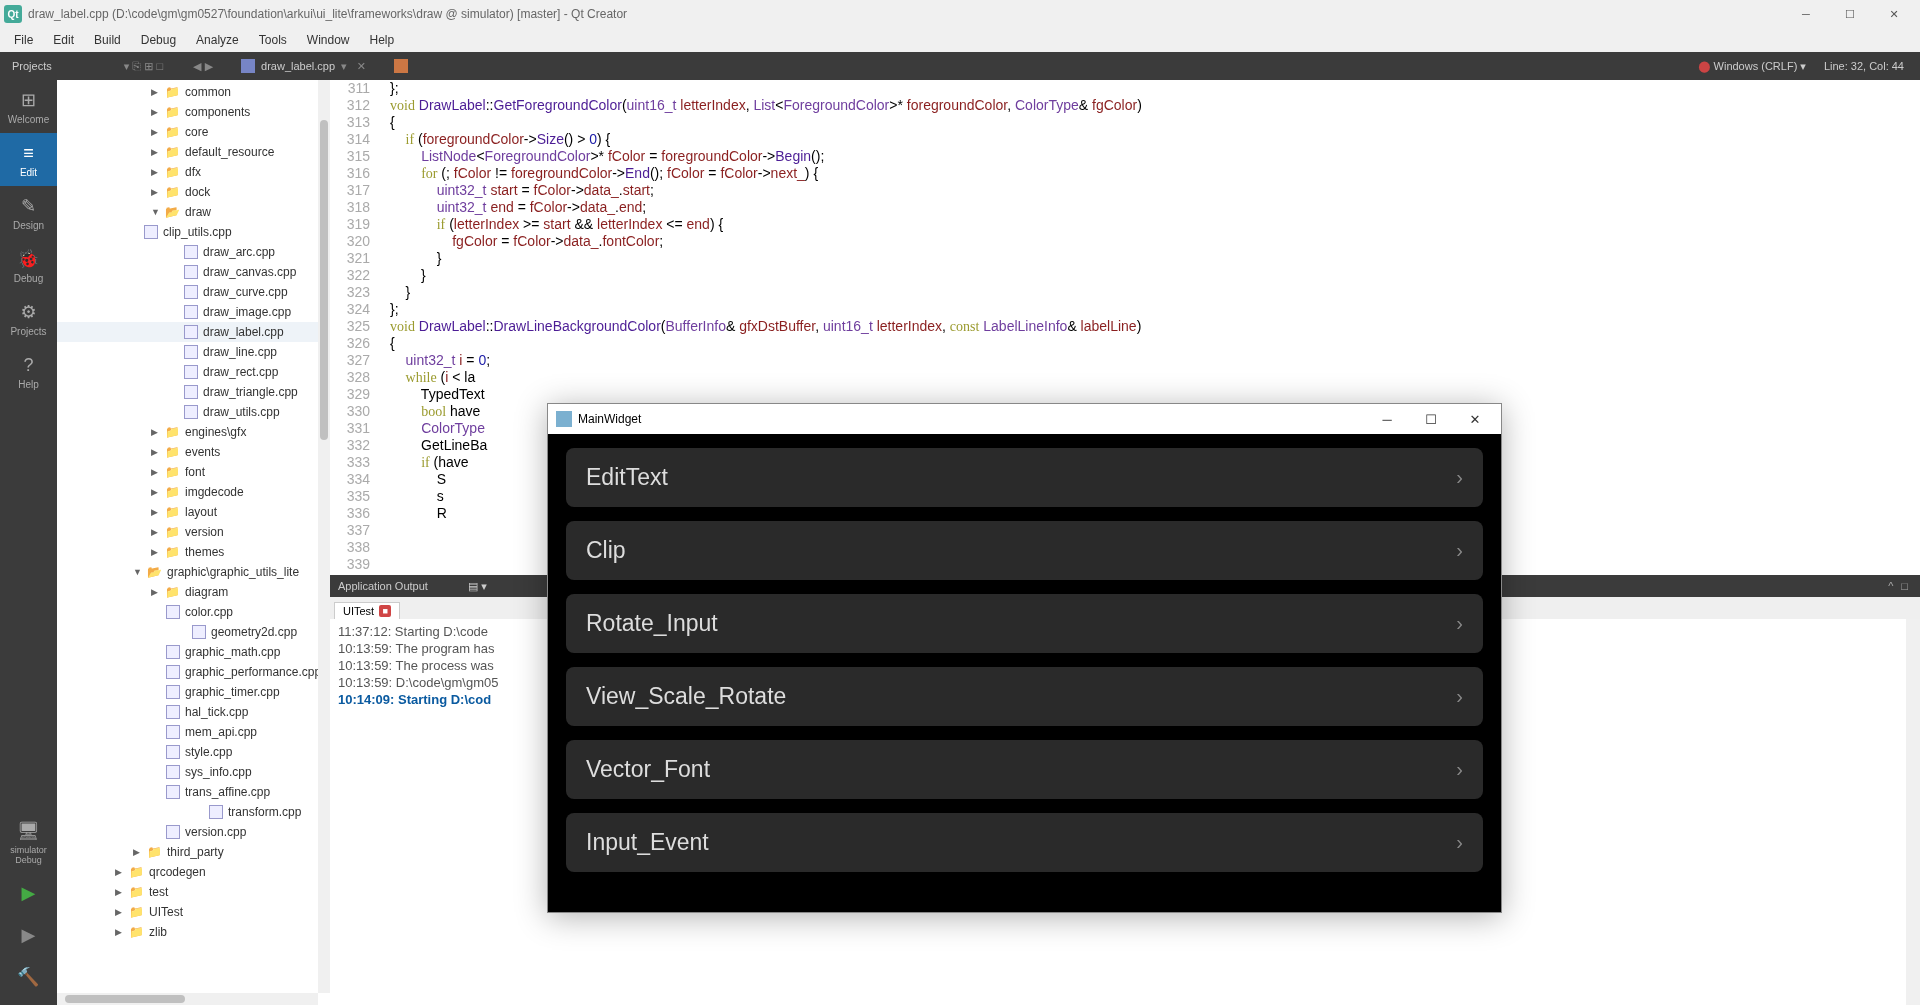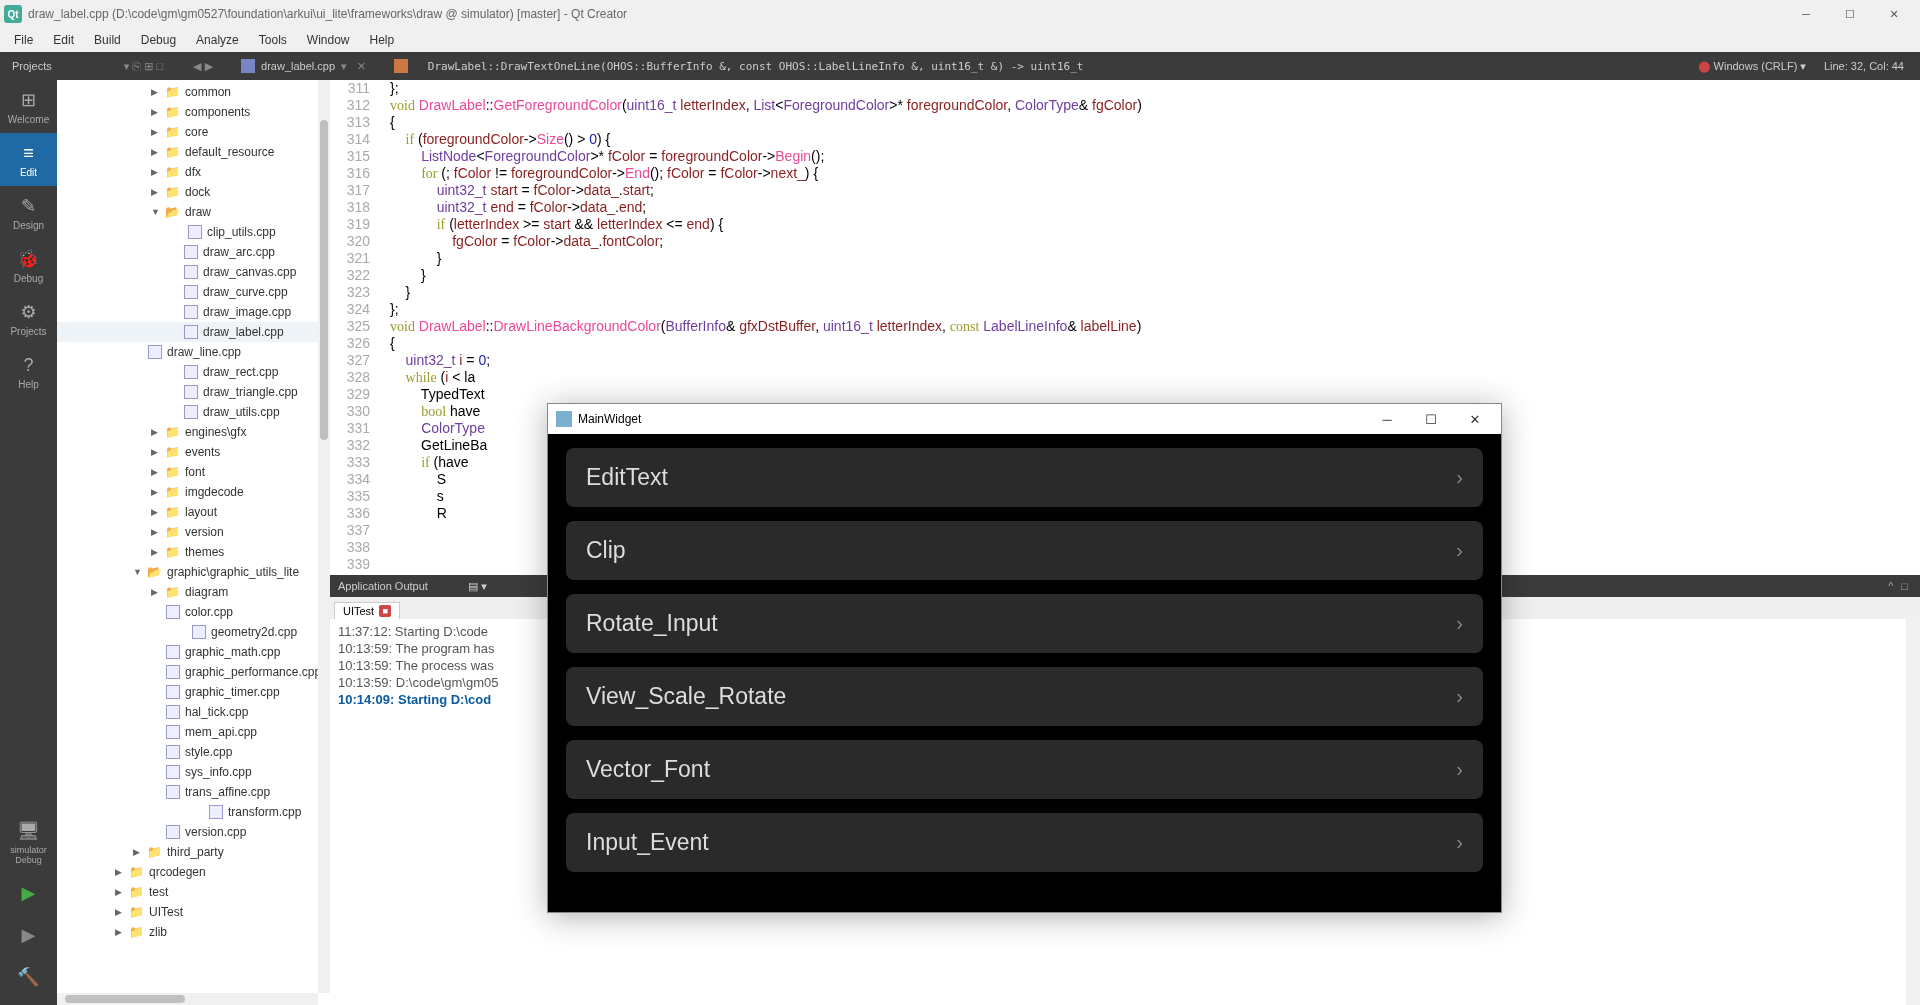--- a/index.html
+++ b/index.html
@@ -40,21 +40,21 @@
 .tree .scrollbar-h { position:absolute; bottom:0; left:0; right:12px; height:12px; background:#f0f0f0; }
 .tree .sb-thumb { position:absolute; left:8px; top:2px; width:120px; height:8px; background:#c0c0c0; border-radius:4px; }
 .tree .scrollbar-v { position:absolute; right:0; top:0; bottom:12px; width:12px; background:#f0f0f0; }
 .tree .sbv-thumb { position:absolute; left:2px; top:40px; width:8px; height:320px; background:#c0c0c0; border-radius:4px; }
 
 
 .editor { position:absolute; left:330px; top:80px; right:0; height:495px; background:#fff; overflow:hidden; font-family:Consolas,monospace; font-size:14px; }
 .gutter { position:absolute; left:0; top:0; width:52px; height:100%; text-align:right; color:#aaa; padding-right:12px; line-height:17px; }
 .code { position:absolute; left:60px; top:0; right:0; height:100%; line-height:17px; white-space:pre; }
 .kw { color:#9b9b2f;font-family:Liberation Serif, serif; }
-.fn { color:#ec4899; }
+.fn { color:#4c1d95; }
 .ty { color:#6f3e9e; }
 .var { color:#8a1f1f; }
 .num { color:#1a1aa6; }
 
 
 .output-hdr { position:absolute; left:330px; top:575px; right:0; height:22px; background:#3b3b3b; color:#ccc; font-size:11px; display:flex; align-items:center; padding:0 8px; }
 .output-hdr .spacer { flex:1; }
 .output-hdr .hbtn { padding:0 4px; color:#aaa; }
 .output-tabs { position:absolute; left:330px; top:597px; right:0; height:22px; background:#efefef; display:flex; align-items:flex-end; font-size:11px; padding-left:4px; }
 .out-tab { background:#fff; border:1px solid #ccc; border-bottom:none; padding:2px 8px; display:flex; align-items:center; gap:5px; }
@@ -102,21 +102,20 @@
   <div class="projlbl">Projects</div>
   <span style="margin-left:60px;color:#888">▾ ⎘ ⊞ □</span>
   <span style="margin-left:30px;color:#888">◀ ▶</span>
   <div class="tabfile" style="margin-left:18px">
     <span style="width:14px;height:14px;background:#7785c5;display:inline-block"></span>
     <span>draw_label.cpp</span>
     <span style="color:#888">▾</span>
     <span style="color:#888;margin-left:4px">✕</span>
   </div>
   <span style="width:14px;height:14px;background:#c74;display:inline-block;margin-left:18px"></span>
-  <span class="breadcrumb">DrawLabel::DrawTextOneLine(OHOS::BufferInfo &amp;, const OHOS::LabelLineInfo &amp;, uint16_t &amp;) -&gt; uint16_t</span>
   <div class="right">
     <span><span style="color:#c44">⬤</span> <span>Windows (CRLF)</span> ▾</span>
     <span>Line: 32, Col: 44</span>
   </div>
 </div>
 
 <div class="sidebar-icons" id="sidebar">
   <div class="side-item">
       <div class="ico">⊞</div>
       <span>Welcome</span>
@@ -189,21 +188,21 @@
       <div class="tree-row" style="padding-left: 94px;">
         <span class="arrow">▶</span>
         <span class="fico folder">📁</span>
         <span>dock</span>
       </div>
       <div class="tree-row" style="padding-left: 94px;">
         <span class="arrow">▼</span>
         <span class="fico folder">📂</span>
         <span>draw</span>
       </div>
-      <div class="tree-row" style="padding-left: 116px;">
+      <div class="tree-row" style="padding-left: 72px;">
         <span class="arrow"></span>
         <span class="fico">
           <span style="width:14px;height:14px;background:#eef;border:1px solid #99c;display:inline-block"></span>
         </span>
         <span>clip_utils.cpp</span>
       </div>
       <div class="tree-row" style="padding-left: 112px;">
         <span class="arrow"></span>
         <span class="fico">
           <span style="width:14px;height:14px;background:#eef;border:1px solid #99c;display:inline-block"></span>
@@ -231,21 +230,21 @@
         </span>
         <span>draw_image.cpp</span>
       </div>
       <div class="tree-row sel" style="padding-left: 112px;">
         <span class="arrow"></span>
         <span class="fico">
           <span style="width:14px;height:14px;background:#eef;border:1px solid #99c;display:inline-block"></span>
         </span>
         <span>draw_label.cpp</span>
       </div>
-      <div class="tree-row" style="padding-left: 76px;">
+      <div class="tree-row" style="padding-left: 112px;">
         <span class="arrow"></span>
         <span class="fico">
           <span style="width:14px;height:14px;background:#eef;border:1px solid #99c;display:inline-block"></span>
         </span>
         <span>draw_line.cpp</span>
       </div>
       <div class="tree-row" style="padding-left: 112px;">
         <span class="arrow"></span>
         <span class="fico">
           <span style="width:14px;height:14px;background:#eef;border:1px solid #99c;display:inline-block"></span>

